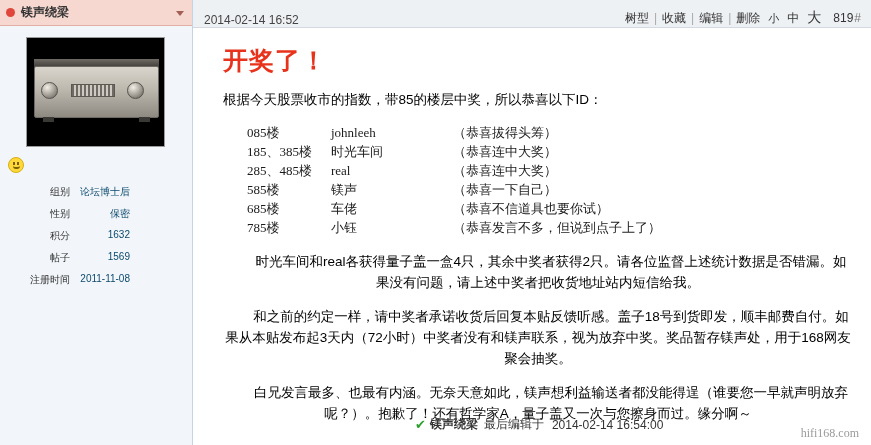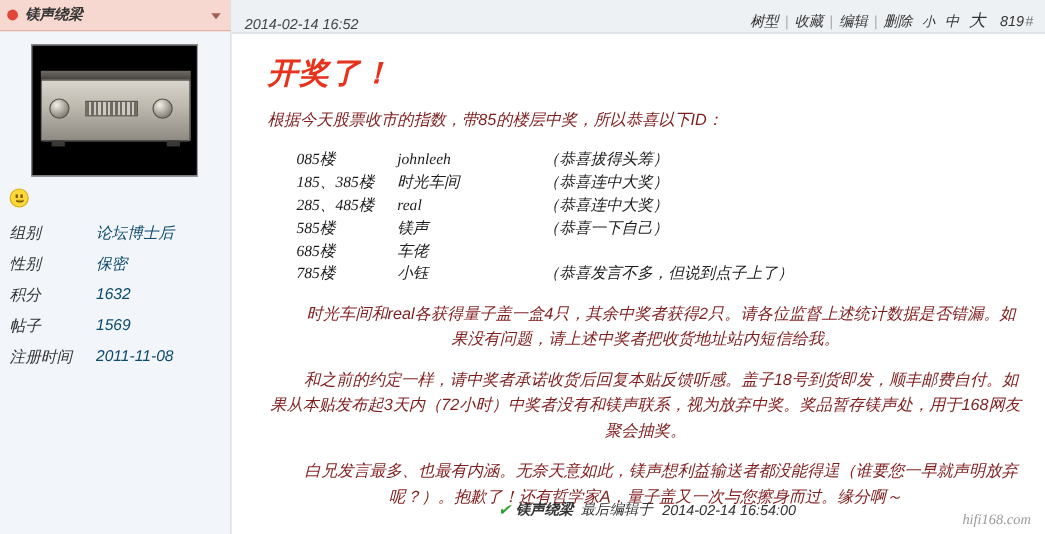--- a/index.html
+++ b/index.html
@@ -7,21 +7,20 @@
     margin: 0; padding: 0;
     background: #ffffff;
     font-family: "Liberation Sans", sans-serif;
   }
   #page {
     position: relative;
     width: 871px;
     height: 445px;
     overflow: hidden;
     background: #ffffff;
-    font-style: italic;
   }
 
   
   #sidebar {
     position: absolute;
     left: 0; top: 0;
     width: 193px;
     height: 445px;
     background: #f2f6fa;
     border-right: 1px solid #c3d4e2;
@@ -123,21 +122,22 @@
     position: absolute;
     left: 3.5px; bottom: 3px;
     width: 7px; height: 3px;
     border-bottom: 2px solid #7a5e00;
     border-radius: 0 0 6px 6px;
   }
 
   #info-table {
     margin: 8px 0 0 8px;
     border-collapse: collapse;
-    font-size: 13px;
+    font-size: 10px;
+    text-align: right;
   }
   #info-table td {
     padding: 4px 0;
     vertical-align: top;
     white-space: nowrap;
   }
   #info-table td.label {
     color: #333;
     width: 62px;
   }
@@ -188,21 +188,21 @@
   }
   #headline {
     color: #e8331c;
     font-size: 25px;
     font-weight: bold;
     letter-spacing: 1px;
     margin: 2px 0 12px 0;
   }
   .para {
     font-size: 13.5px;
-    color: #7f1d1d;
+    color: #000000;
     line-height: 21px;
     margin: 0 0 13px 0;
   }
   .para.indent { text-indent: 26px; text-align: center; }
 
   #winner-list {
     margin: 0 0 14px 24px;
     font-size: 13px;
     line-height: 19px;
     color: #1b1b1b;
@@ -338,20 +338,21 @@
           <span class="note">（恭喜连中大奖）</span>
         </div>
         <div class="row">
           <span class="floor">585楼</span>
           <span class="who">镁声</span>
           <span class="note">（恭喜一下自己）</span>
         </div>
         <div class="row">
           <span class="floor">685楼</span>
           <span class="who">车佬</span>
+          <span class="note">（恭喜不信道具也要你试）</span>
         </div>
         <div class="row">
           <span class="floor">785楼</span>
           <span class="who">小钰</span>
           <span class="note">（恭喜发言不多，但说到点子上了）</span>
         </div>
       </div>
 
       <div class="para indent">时光车间和real各获得量子盖一盒4只，其余中奖者获得2只。请各位监督上述统计数据是否错漏。如果没有问题，请上述中奖者把收货地址站内短信给我。</div>
       <div class="para indent">和之前的约定一样，请中奖者承诺收货后回复本贴反馈听感。盖子18号到货即发，顺丰邮费自付。如果从本贴发布起3天内（72小时）中奖者没有和镁声联系，视为放弃中奖。奖品暂存镁声处，用于168网友聚会抽奖。</div>

